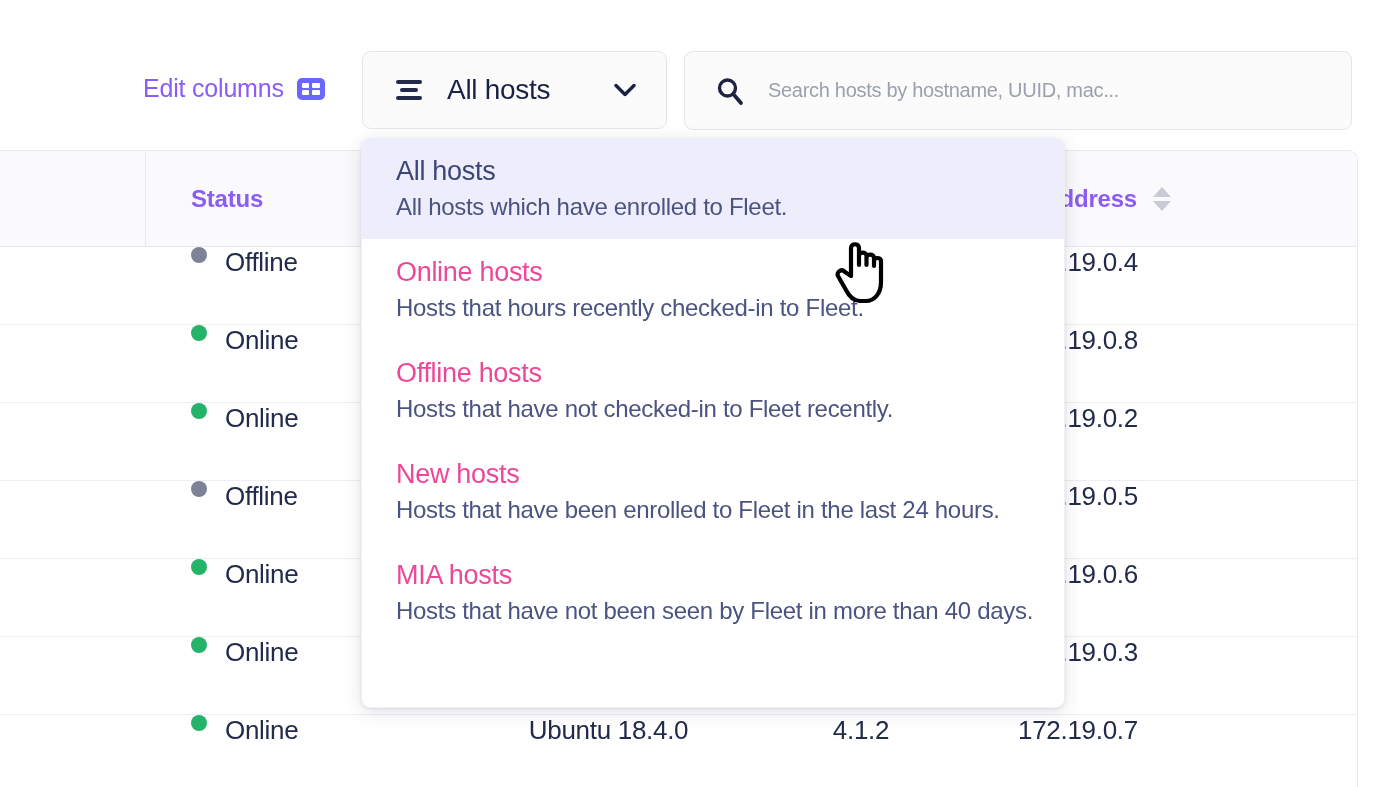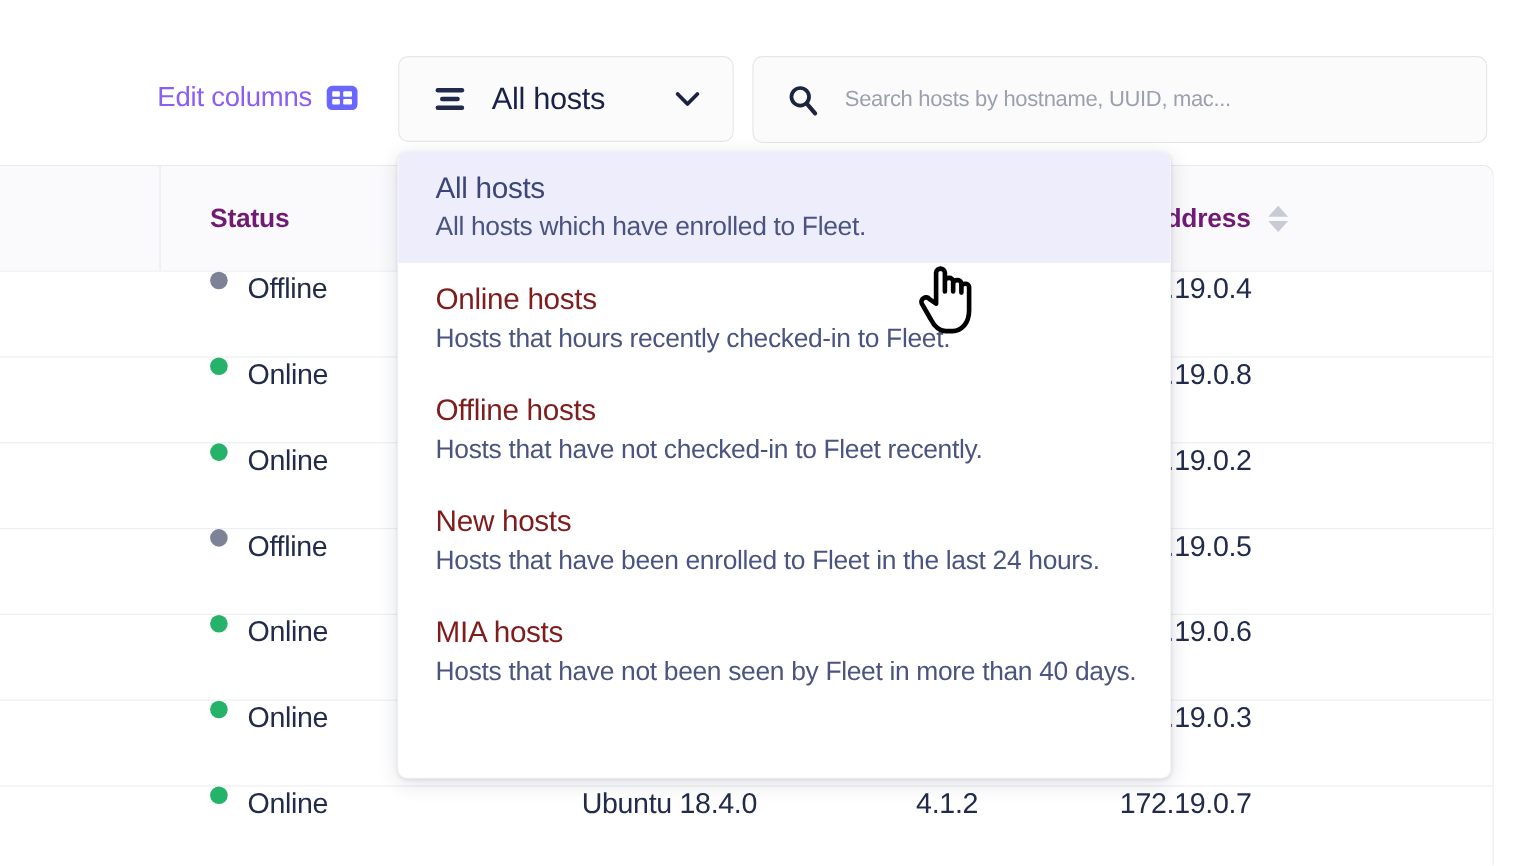--- a/index.html
+++ b/index.html
@@ -71,21 +71,21 @@
     background: #fff;
     border-bottom: none;
   }
   .thead {
     display: flex; height: 96px; background: #fafafc;
     border-bottom: 1px solid #e8e8ee;
     border-top-left-radius: 9px; border-top-right-radius: 9px;
   }
   .th {
     display: flex; align-items: center; font-size: 24px; font-weight: bold;
-    color: #701a75; letter-spacing: -0.2px;
+    color: #8b5cf6; letter-spacing: -0.2px;
   }
   .th.c0 { width: 285px; border-right: 1px solid #e8e8ee; }
   .th.c1 { width: 325px; padding-left: 45px; }
   .th.c2 { width: 275px; justify-content:center; }
   .th.c3 { width: 230px; justify-content:center; }
   .th.c4 { width: 380px; padding-left: 42px; gap: 16px; cursor:pointer; }
   .sort-arrows { width: 18px; height: 28px; position: relative; flex:none; }
   .sort-arrows b {
     position:absolute; left:0; width:0; height:0; border-left:9px solid transparent;
     border-right:9px solid transparent; display:block;
@@ -110,21 +110,21 @@
   .dropdown {
     position: absolute; left: 361px; top: 138px;
     width: 704px; height: 570px;
     background: #fff; border-radius: 9px;
     box-shadow: 0 4px 18px rgba(30,35,70,0.13), 0 1px 3px rgba(30,35,70,0.10);
     z-index: 20; overflow: hidden;
     border: 1px solid #f0f0f4; border-top: none;
   }
   .dd-item { padding: 18px 0 18px 34px; cursor: pointer; }
   .dd-item.selected { background: #eeedfb; }
-  .dd-title { font-size: 27px; color: #7f1d1d; letter-spacing: -0.3px; }
+  .dd-title { font-size: 27px; color: #ec4899; letter-spacing: -0.3px; }
   .dd-item.selected .dd-title { color: #3c4677; }
   .dd-desc { font-size: 24px; color: #4b5480; letter-spacing: -0.3px; margin-top: 6px; }
 
   
   .cursor { position: absolute; left: 833px; top: 232px; width: 66px; height: 74px; z-index: 60; pointer-events:none;}
 </style>
 </head>
 <body>
 
 <div id="app">

